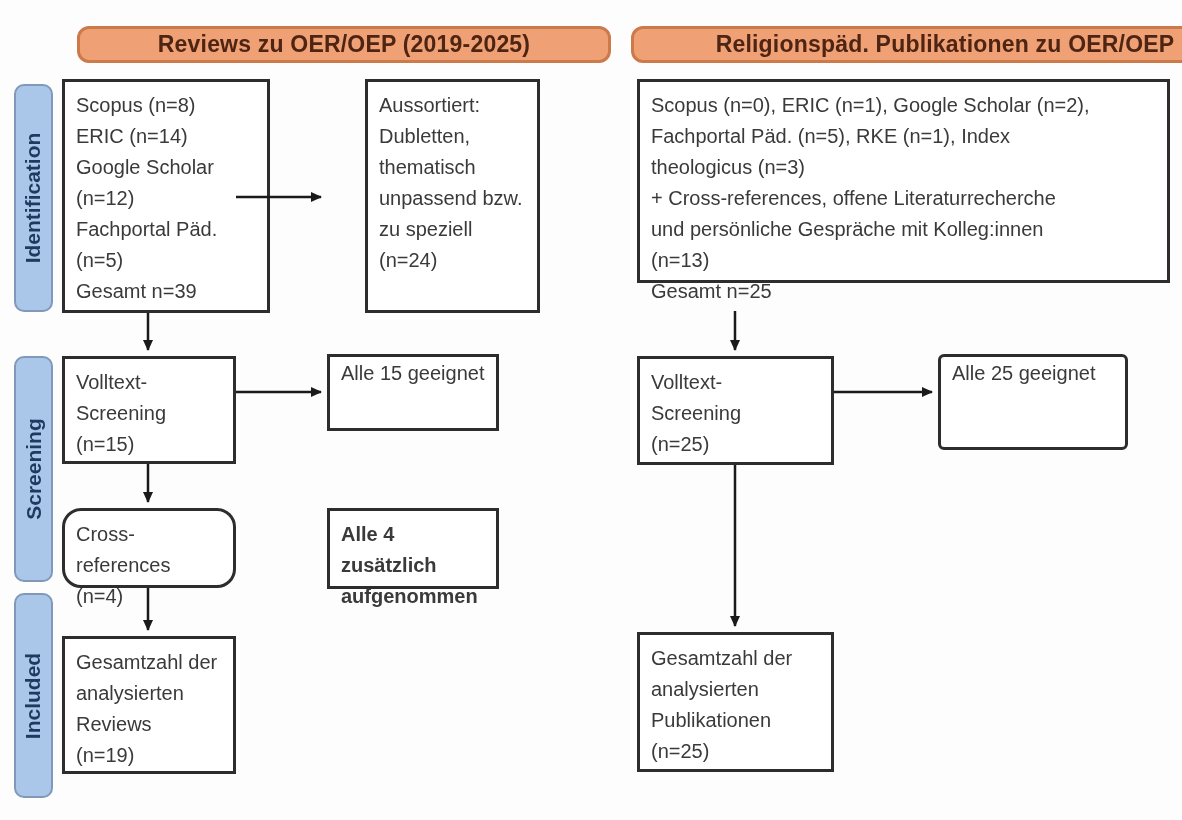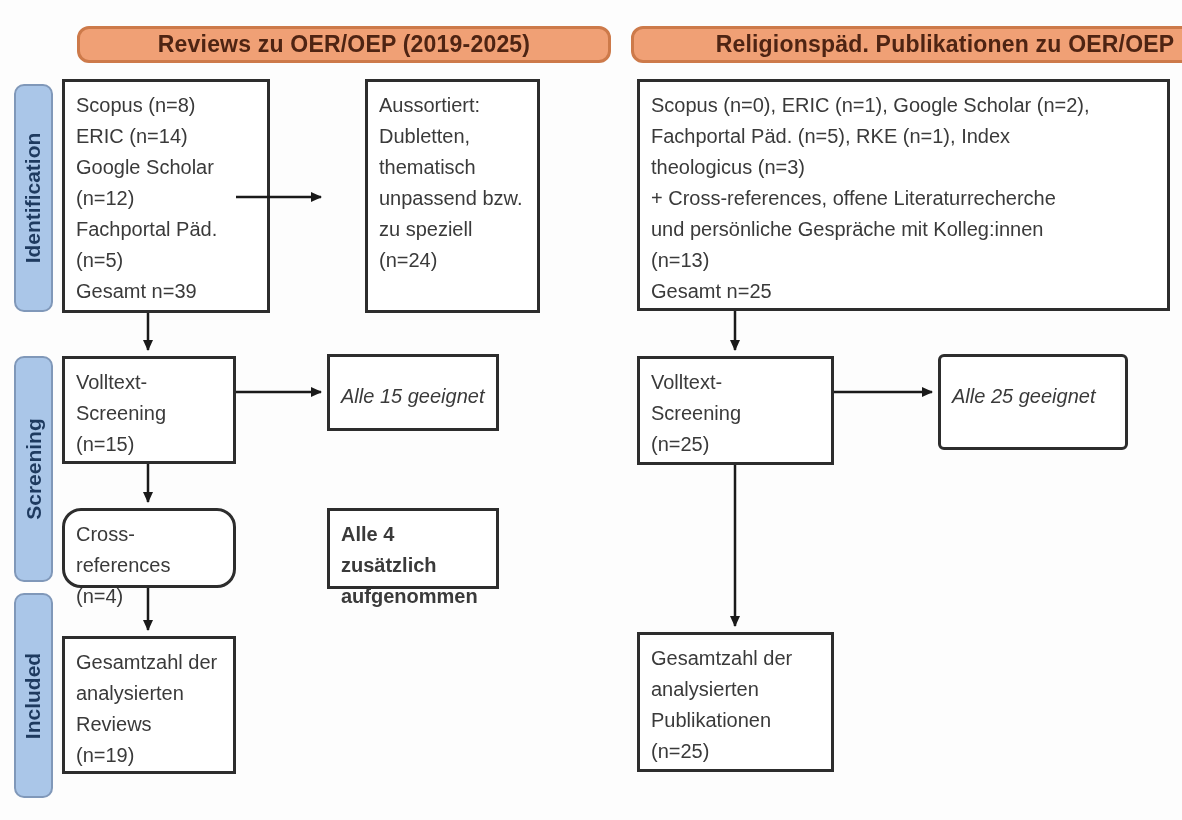--- a/index.html
+++ b/index.html
@@ -39,21 +39,21 @@
     position:absolute;
     background:#ffffff;
     border:3px solid #2d2d2d;
     box-sizing:border-box;
     padding:8px 11px;
     font-size:20px;
     line-height:31px;
     color:#3a3a3a;
     white-space:pre-line;
   }
-  .box.single{padding-top:24px;font-style:italic;}
+  .box.single{padding-top:1px;}
   #arrows{position:absolute;left:0;top:0;pointer-events:none;}
   #arrows line{stroke:#1a1a1a;stroke-width:2.5;}
 </style>
 </head>
 <body>
 
 <div id="canvas">
 
   <div class="pill" style="left:77px;top:26px;width:534px;height:37px;">Reviews zu OER/OEP (2019-2025)</div>
   <div class="pill" style="left:631px;top:26px;width:628px;height:37px;">Religionspäd. Publikationen zu OER/OEP</div>
@@ -87,21 +87,21 @@
   <div class="box single" style="left:327px;top:354px;width:172px;height:77px;">Alle 15 geeignet</div>
   <div class="box" style="left:62px;top:508px;width:174px;height:80px;border-radius:19px;">Cross-references
 (n=4)</div>
   <div class="box" style="left:327px;top:508px;width:172px;height:81px;font-weight:bold;">Alle 4 zusätzlich
 aufgenommen</div>
   <div class="box" style="left:62px;top:636px;width:174px;height:138px;">Gesamtzahl der
 analysierten
 Reviews
 (n=19)</div>
 
-  <div class="box" style="left:637px;top:79px;width:533px;height:232px;">Scopus (n=0), ERIC (n=1), Google Scholar (n=2),
+  <div class="box" style="left:637px;top:79px;width:533px;height:204px;">Scopus (n=0), ERIC (n=1), Google Scholar (n=2),
 Fachportal Päd. (n=5), RKE (n=1), Index
 theologicus (n=3)
 + Cross-references, offene Literaturrecherche
 und persönliche Gespräche mit Kolleg:innen
 (n=13)
 Gesamt n=25</div>
   <div class="box" style="left:637px;top:356px;width:197px;height:109px;">Volltext-
 Screening
 (n=25)</div>
   <div class="box single" style="left:938px;top:354px;width:190px;height:96px;border-radius:6px;">Alle 25 geeignet</div>

